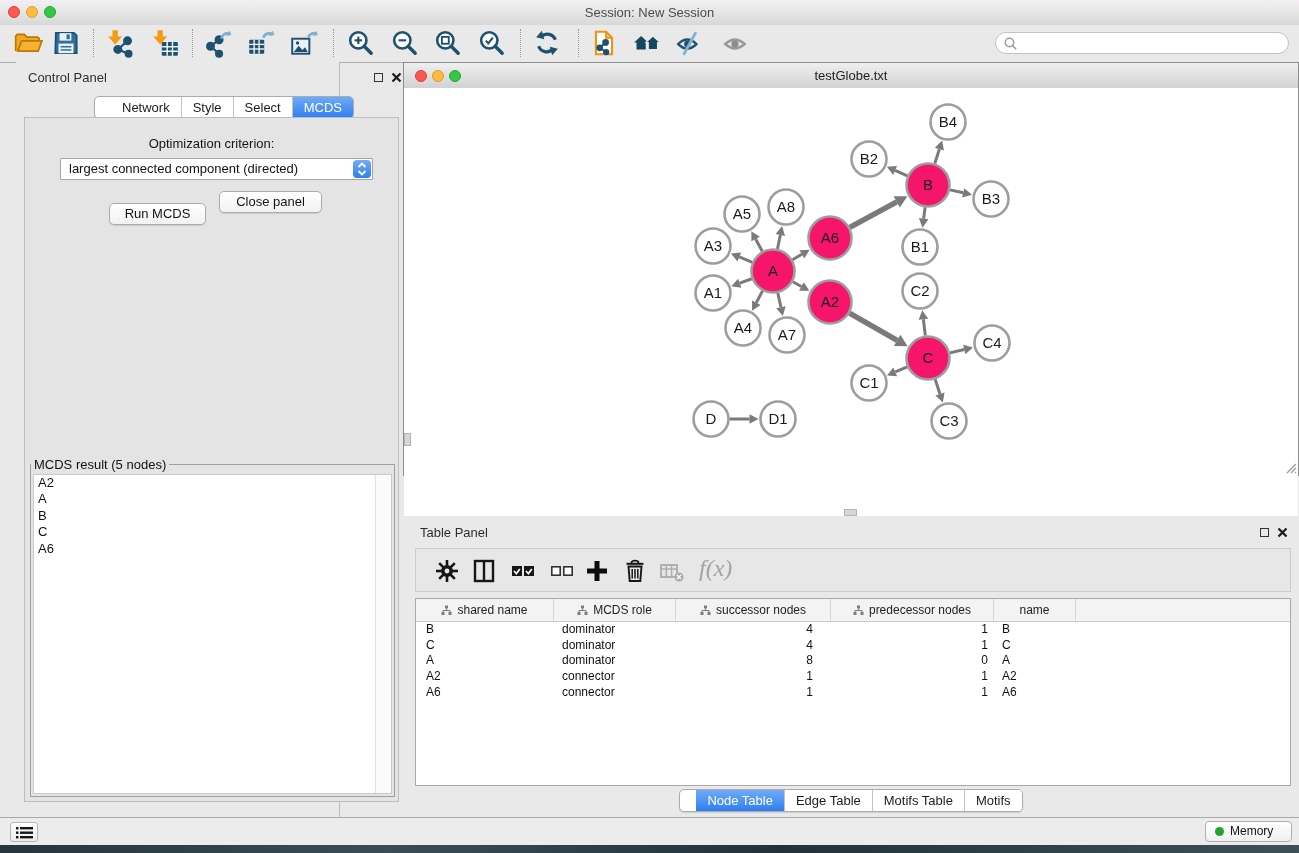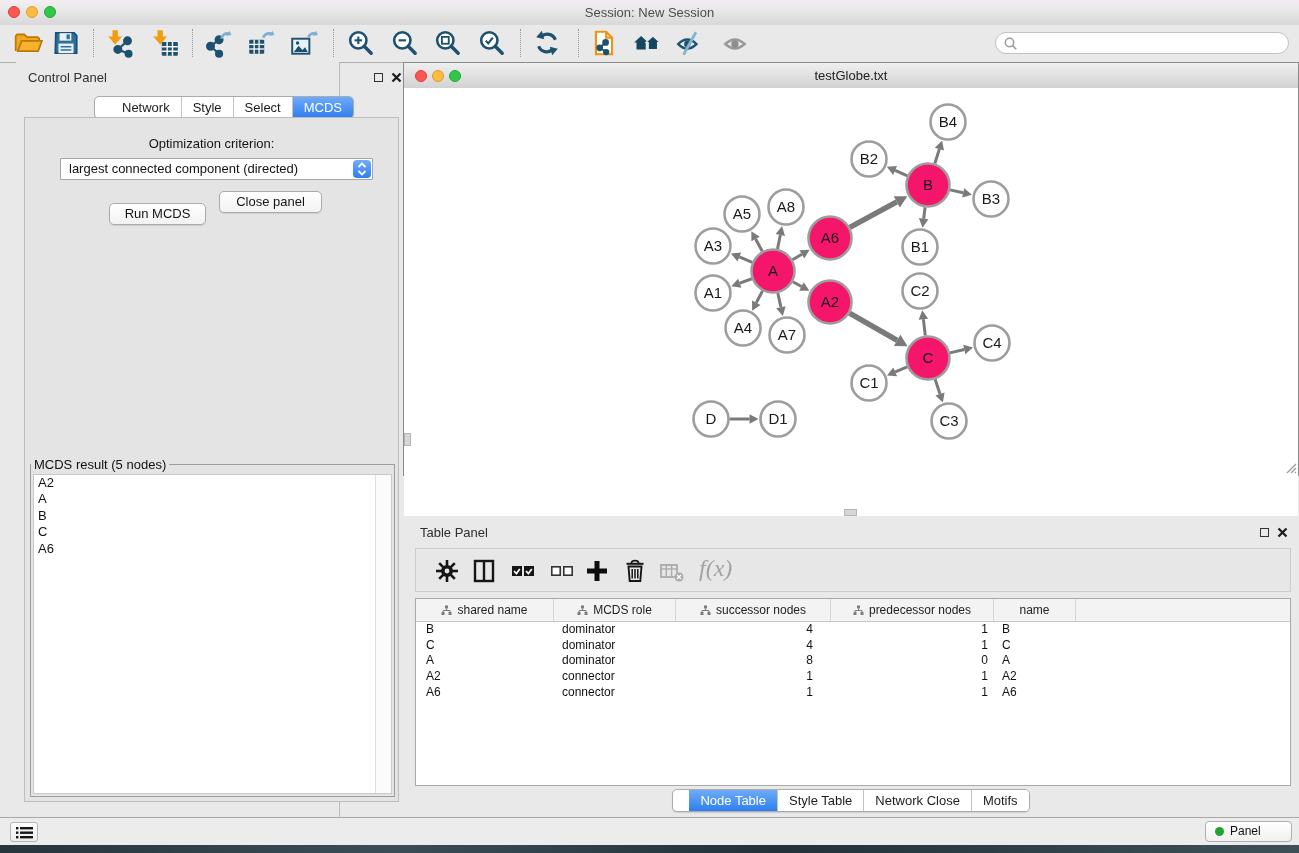--- a/index.html
+++ b/index.html
@@ -610,40 +610,40 @@
             <div class="td c3">1</div>
             <div class="td c4">A6</div>
             <div></div>
           </div>
         </div>
     </div>
 
     <div class="tp-tabs-wrap">
       <div class="seg-tabs" id="tp-tabs">
           <div class="seg-tab active">Node Table</div>
-          <div class="seg-tab">Style Table</div>
-          <div class="seg-tab">Network Close</div>
+          <div class="seg-tab">Edge Table</div>
+          <div class="seg-tab">Motifs Table</div>
           <div class="seg-tab">Motifs</div>
         </div>
     </div>
   </div>
 
   <div class="status-bar">
     <div class="list-btn">
       <svg width="26" height="18" viewBox="0 0 26 18" style="margin:1px 0 0 3px;">
           <g fill="#161616">
             <rect x="2" y="3" width="2.4" height="2.4"></rect>
             <rect x="6" y="3" width="13" height="2.4"></rect>
             <rect x="2" y="7.5" width="2.4" height="2.4"></rect>
             <rect x="6" y="7.5" width="13" height="2.4"></rect>
             <rect x="2" y="12" width="2.4" height="2.4"></rect>
             <rect x="6" y="12" width="13" height="2.4"></rect>
           </g>
         </svg>
     </div>
     <div class="memory-btn">
       <div class="memory-dot"></div>
-      <div class="memory-label">Panel</div>
+      <div class="memory-label">Memory</div>
     </div>
   </div>
 
   <div class="desktop"></div>
 </div>
 
 </body></html>

